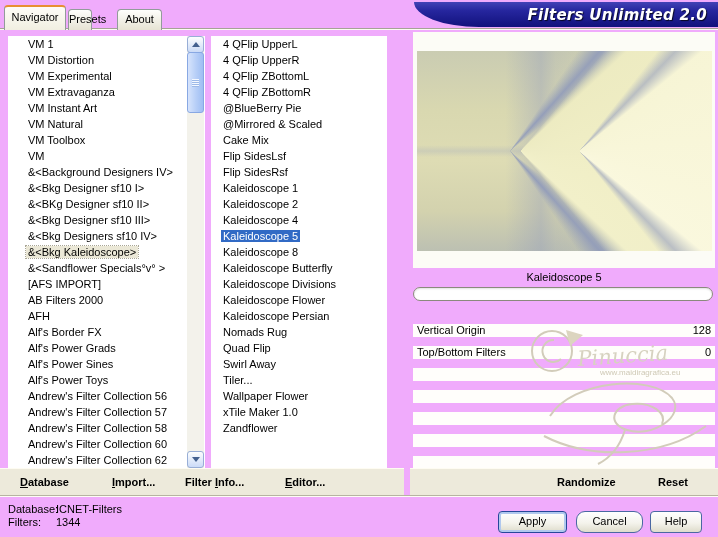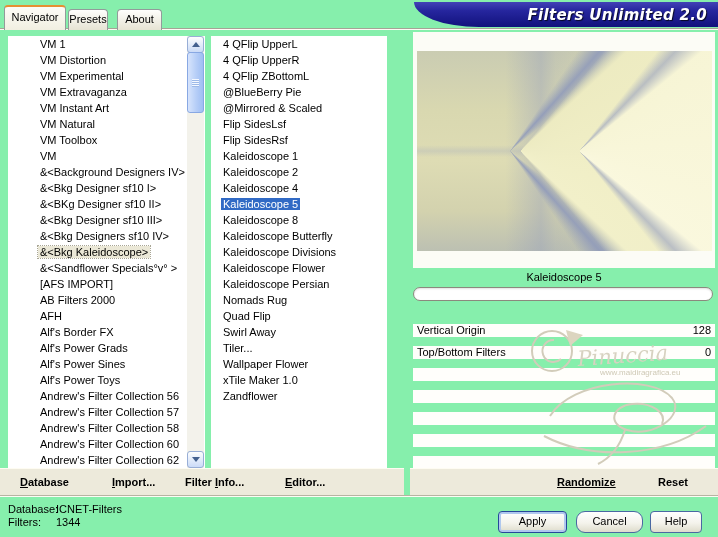--- a/index.html
+++ b/index.html
@@ -1,42 +1,42 @@
 <!DOCTYPE html>
 <html><head>
 <meta charset="utf-8">
 <style>
   html,body { margin:0; padding:0; }
   .app {
     position:relative; width:718px; height:537px; overflow:hidden;
-    background:#86efac; font:11px "Liberation Sans", sans-serif; color:#000;
+    background:#f0abfc; font:11px "Liberation Sans", sans-serif; color:#000;
     -webkit-font-smoothing:none;
   }
   
   .tab { position:absolute; box-sizing:border-box; border:1px solid #929b9a; border-bottom:none;
          border-radius:4px 4px 0 0; text-align:center; cursor:default; background:#fff; }
   .tab-navigator { left:4px; top:5px; width:62px; height:25px; padding-top:4px;
          background:linear-gradient(180deg,#fdfcf7,#f1efe1); border-top:2px solid #e78f33; z-index:3; }
-  .tab-presets { left:68px; top:9px; width:40px; height:21px; padding-top:3px;
+  .tab-presets { left:68px; top:9px; width:24px; height:21px; padding-top:3px;
          background:linear-gradient(180deg,#fefefc,#e6e3d3); z-index:1; }
   .tab-about { left:117px; top:9px; width:45px; height:21px; padding-top:3px;
          background:linear-gradient(180deg,#fefefc,#e6e3d3); z-index:1; }
   .titlebar { position:absolute; left:414px; top:2px; right:0; height:25px; box-sizing:border-box;
          background:linear-gradient(180deg,#4242b6 0%,#26269e 35%,#11117c 100%);
          border-bottom-left-radius:70px 27px;
          color:#fff; font:bold italic 15px "DejaVu Sans", sans-serif; letter-spacing:.3px;
          text-align:right; padding:4px 11px 0 0; text-shadow:1px 1px 1px rgba(0,0,0,.75); }
   .header-groove { position:absolute; left:0; top:28px; width:718px; height:2px; box-sizing:border-box;
          border-top:1px solid #a6a396; border-bottom:1px solid #fdfcf4; z-index:0; }
   
   .list { position:absolute; top:36px; height:432px; background:#fff; overflow:hidden; }
   .cat-list { left:8px; width:197px; }
   .flt-list { left:211px; width:176px; }
   .row { height:16px; line-height:16px; white-space:nowrap; overflow:hidden; cursor:default; }
-  .cat-list .row { padding-left:2px;margin-left:28px; }
+  .cat-list .row { padding-left:18px; }
   .flt-list .row { padding-left:10px; }
   .row span { padding:0 2px; }
   .cat-list .row span.sel { background:#ebe8d7; outline:1px dotted #a9a695; }
   .flt-list .row span.sel { background:#316ac5; color:#fff; }
   
   .scrollbar { position:absolute; left:187px; top:36px; width:17px; height:432px;
          background:#f3f2eb; z-index:2; }
   .sb-btn { position:absolute; left:0; width:17px; height:17px; box-sizing:border-box;
          background:linear-gradient(180deg,#fdfefe,#cbdbf7); border:1px solid #98aed6; border-radius:3px;
          display:flex; align-items:center; justify-content:center; }
@@ -73,21 +73,21 @@
   .e1 { top:368px; } .e2 { top:390px; } .e3 { top:412px; } .e4 { top:434px; } .e5 { top:456px; height:12px; }
   .watermark-svg { position:absolute; left:420px; top:318px; width:298px; height:152px;
          pointer-events:none; z-index:5; }
   
   .toolbar-left, .toolbar-right { position:absolute; top:468px; height:27px; box-sizing:border-box;
          background:#edeadb; border-top:1px solid #fefcf2; }
   .toolbar-left { left:0; width:404px; }
   .toolbar-right { left:410px; width:308px; }
   .tb-label { position:absolute; top:7px; font-weight:bold; cursor:default; white-space:nowrap; }
   .tb-database { left:20px; } .tb-import { left:112px; } .tb-filterinfo { left:185px; } .tb-editor { left:285px; }
-  .tb-randomize { left:147px;text-decoration:underline; } .tb-reset { left:248px; }
+  .tb-randomize { left:147px; } .tb-reset { left:248px; }
   .tb-label u { text-decoration:underline; }
   .toolbar-groove { position:absolute; left:0; top:495px; width:718px; height:2px; box-sizing:border-box;
          border-top:1px solid #b7b4a2; border-bottom:1px solid #fdfcf4; }
   
   .status { position:absolute; left:8px; top:503px; line-height:13px; }
   .status .slabel { display:inline-block; width:48px; }
   .btn { position:absolute; top:511px; height:22px; box-sizing:border-box; text-align:center; line-height:19px;
          border:1px solid #4a68a2; border-radius:4px; cursor:default;
          background:linear-gradient(180deg,#ffffff,#f4f3ec 55%,#dedccb); }
   .btn-apply { left:498px; width:69px; border-color:#26479a; box-shadow:inset 0 0 0 2px #b0c8ee; }
@@ -149,22 +149,24 @@
     <div class="sb-thumb"></div>
     <div class="sb-btn sb-down">
       <span class="tri-down"></span>
     </div>
   </div>
 
   <div class="list flt-list">
       <div class="row"><span>4 QFlip UpperL</span></div>
       <div class="row"><span>4 QFlip UpperR</span></div>
       <div class="row"><span>4 QFlip ZBottomL</span></div>
+      <div class="row"><span>4 QFlip ZBottomR</span></div>
       <div class="row"><span>@BlueBerry Pie</span></div>
       <div class="row"><span>@Mirrored &amp; Scaled</span></div>
+      <div class="row"><span>Cake Mix</span></div>
       <div class="row"><span>Flip SidesLsf</span></div>
       <div class="row"><span>Flip SidesRsf</span></div>
       <div class="row"><span>Kaleidoscope 1</span></div>
       <div class="row"><span>Kaleidoscope 2</span></div>
       <div class="row"><span>Kaleidoscope 4</span></div>
       <div class="row"><span class="sel">Kaleidoscope 5</span></div>
       <div class="row"><span>Kaleidoscope 8</span></div>
       <div class="row"><span>Kaleidoscope Butterfly</span></div>
       <div class="row"><span>Kaleidoscope Divisions</span></div>
       <div class="row"><span>Kaleidoscope Flower</span></div>

